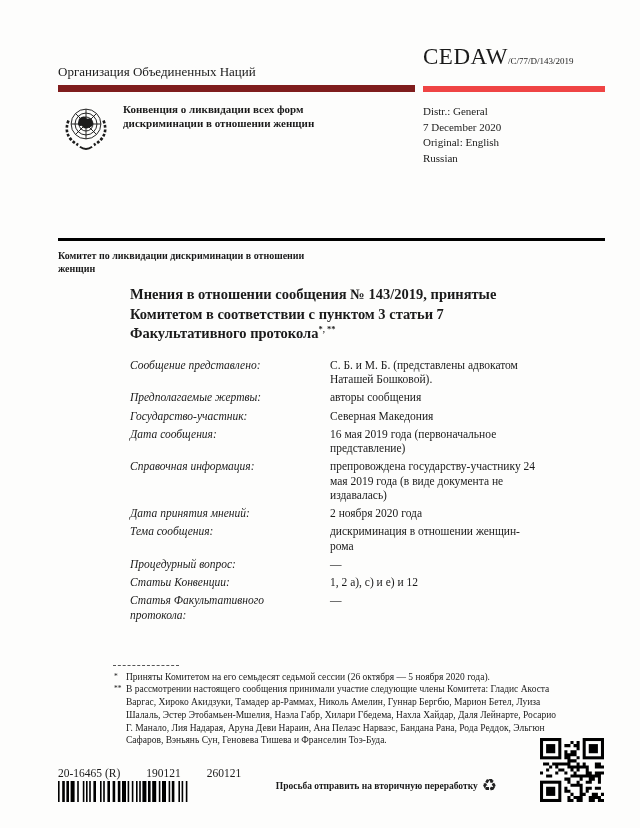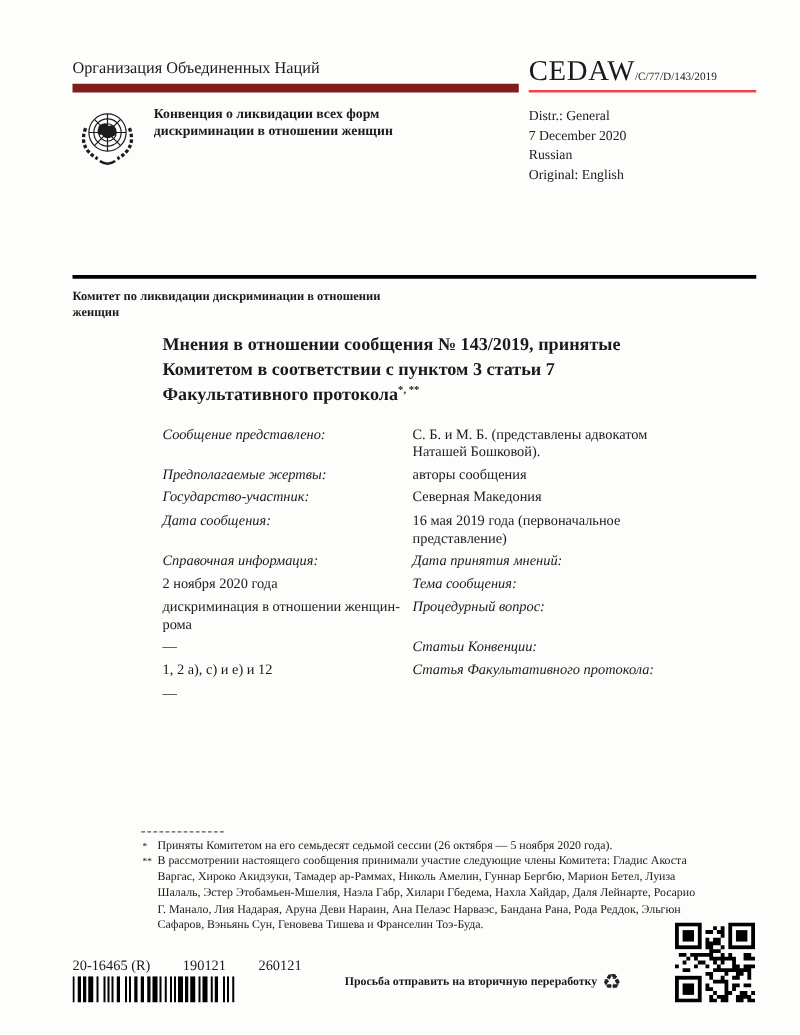--- a/index.html
+++ b/index.html
@@ -6,21 +6,21 @@
   html,body { background:#e8e8e8; }
   .page {
     width:640px; height:828px; margin:0 auto; background:#fdfdfc;
     font-family:"Liberation Serif", serif; color:#1a1a1a;
     position:relative; display:flex; flex-direction:column;
     padding:44px 35px 26px 58px; overflow:hidden;
   }
   
   .hdr-row1 { display:flex; align-items:flex-end; }
   .org-name { flex:1; font-size:13px; padding-bottom:5px; border-bottom:7px solid #7f1d1d; margin-right:8px; }
-  .doc-symbol { width:182px; border-bottom:2px solid #ef4444; padding-bottom:2px; white-space:nowrap; }
+  .doc-symbol { width:182px; border-bottom:6px solid #ef4444; padding-bottom:16px; white-space:nowrap; }
   .doc-symbol .big { font-size:23px; letter-spacing:.5px; }
   .doc-symbol .small { font-size:9px; }
   .hdr-row2 { display:flex; margin-top:9px; }
   .emblem { width:56px; height:60px; margin-right:9px; flex:0 0 auto; }
   .conv-title { width:250px; font-weight:bold; font-size:11px; line-height:1.25; padding-top:2px; }
   .distr { margin-left:auto; width:182px; font-size:11px; line-height:1.42; padding-top:3px; }
   
   .thick-rule { border-top:3px solid #000; margin-top:72px; }
   .committee { font-weight:bold; font-size:10px; line-height:1.3; max-width:280px; margin-top:8px; }
   .doc-title { font-weight:bold; font-size:14.5px; line-height:1.32; width:395px; margin:10px 0 0 72px; }
@@ -67,40 +67,41 @@
       <g fill="none" stroke="#1c1c1c" stroke-width="3" stroke-dasharray="3.2 2">
         <path d="M12 22 q-7 18 11 28"></path>
         <path d="M52 22 q7 18 -11 28"></path>
       </g>
       <path d="M25 52 q7 5 14 0" fill="none" stroke="#1c1c1c" stroke-width="2.2"></path>
     </svg>
     <div class="conv-title">Конвенция о ликвидации всех форм дискриминации в отношении женщин</div>
     <div class="distr">
       <div>Distr.: General</div>
       <div>7 December 2020</div>
+      <div>Original: English</div>
       <div>Russian</div>
-      <div>Original: English</div>
     </div>
   </div>
 
   <div class="thick-rule"></div>
   <div class="committee">Комитет по ликвидации дискриминации в отношении женщин</div>
 
   <div class="doc-title"><span>Мнения в отношении сообщения № 143/2019, принятые Комитетом в соответствии с пунктом 3 статьи 7 Факультативного протокола</span><sup>*, **</sup></div>
 
   <div class="meta">
     <div class="lbl">Сообщение представлено:</div>
       <div class="val">С. Б. и М. Б. (представлены адвокатом Наташей Бошковой).</div>
     <div class="lbl">Предполагаемые жертвы:</div>
       <div class="val">авторы сообщения</div>
     <div class="lbl">Государство-участник:</div>
       <div class="val">Северная Македония</div>
     <div class="lbl">Дата сообщения:</div>
       <div class="val">16 мая 2019 года (первоначальное представление)</div>
     <div class="lbl">Справочная информация:</div>
+      <div class="val">препровождена государству-участнику 24 мая 2019 года (в виде документа не издавалась)</div>
     <div class="lbl">Дата принятия мнений:</div>
       <div class="val">2 ноября 2020 года</div>
     <div class="lbl">Тема сообщения:</div>
       <div class="val">дискриминация в отношении женщин-рома</div>
     <div class="lbl">Процедурный вопрос:</div>
       <div class="val">––</div>
     <div class="lbl">Статьи Конвенции:</div>
       <div class="val">1, 2 а), с) и е) и 12</div>
     <div class="lbl">Статья Факультативного протокола:</div>
       <div class="val">––</div>

